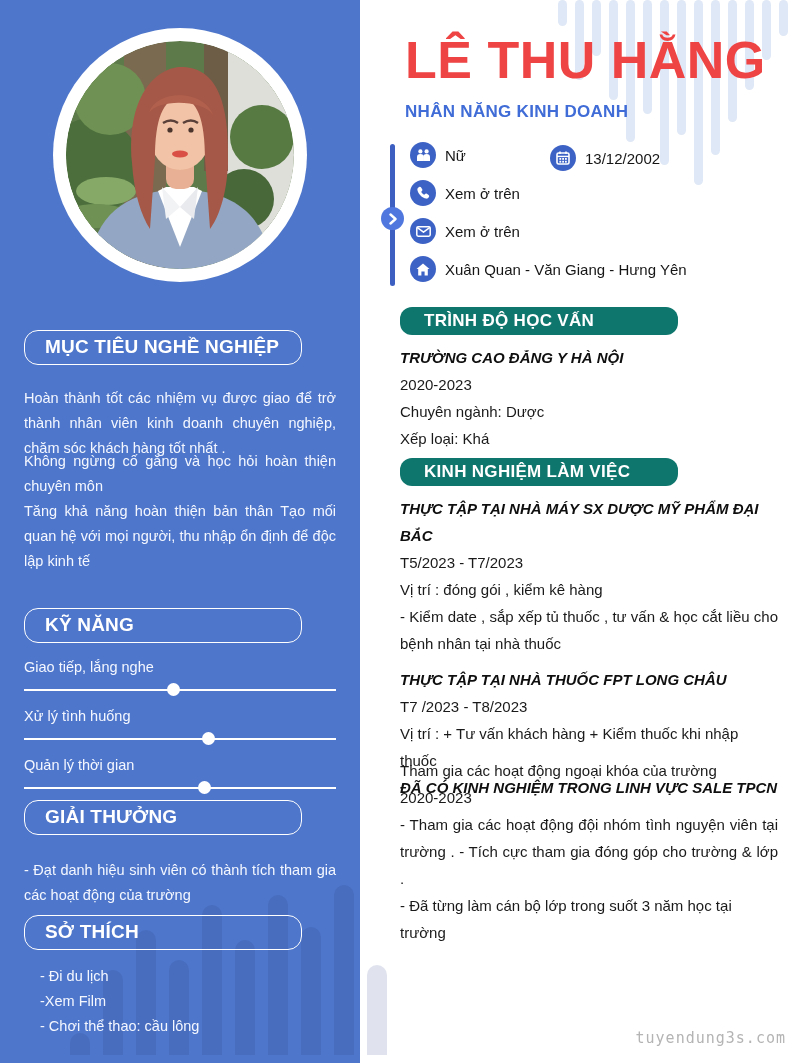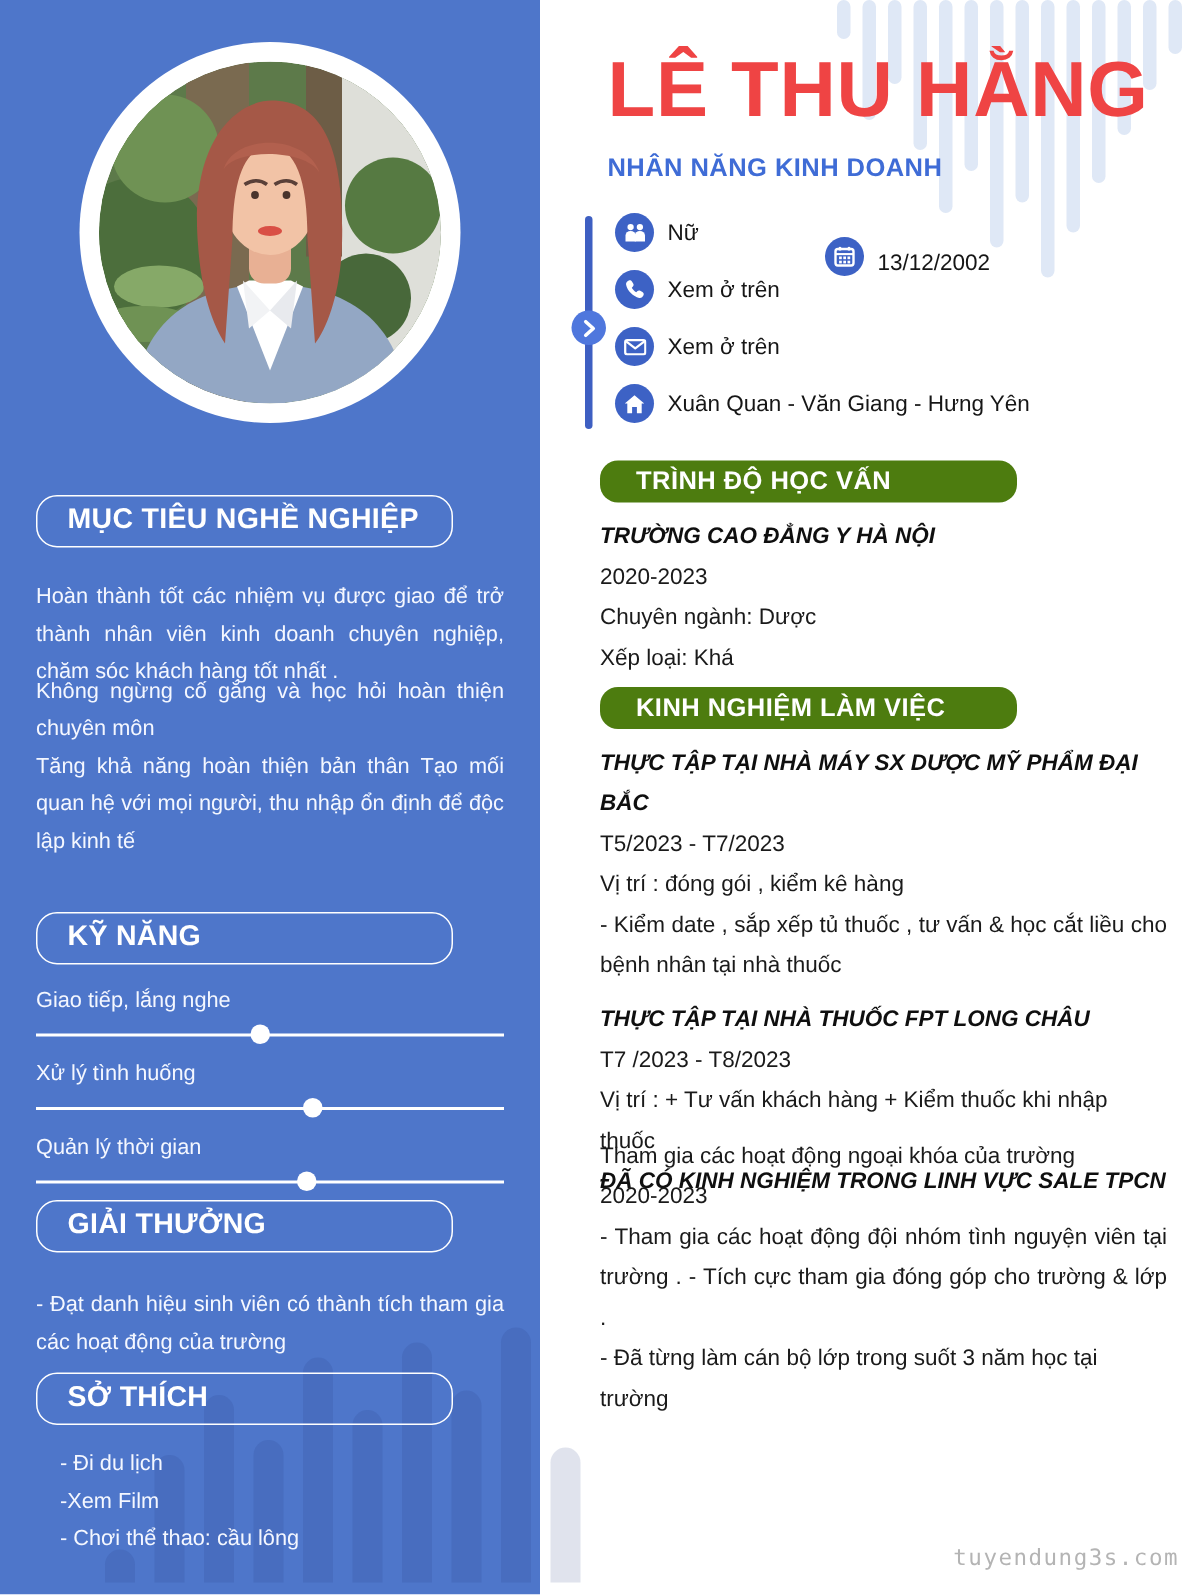--- a/index.html
+++ b/index.html
@@ -73,21 +73,21 @@
     background:#4f77dd; display:flex; align-items:center; justify-content:center;
   }
   .contact-row { position:absolute; left:50px; display:flex; align-items:center; height:28px; }
   .icon-circle {
     width:26px; height:26px; border-radius:50%; background:#3d62c5; flex:0 0 26px;
     display:flex; align-items:center; justify-content:center;
   }
   .contact-text { margin-left:9px; font-size:15px; color:#161616; }
   .section { position:absolute; left:40px; width:378px; z-index:2; }
   .pill {
-    width:278px; height:28px; border-radius:12px; background:#4d7c0f; color:#ffffff;
+    width:278px; height:28px; border-radius:12px; background:#0f766e; color:#ffffff;
     font-size:17px; font-weight:bold; line-height:28px; padding-left:24px; letter-spacing:.3px;
   }
   .sec-body { margin-top:9px; font-size:15px; color:#1a1a1a; line-height:27px; }
   .b { font-weight:bold; color:#0f0f0f;font-style:italic; }
   .just { text-align:justify; }
   .gap { height:9px; }
   .watermark {
     position:absolute; right:14px; bottom:16px; z-index:3;
     font-family:"DejaVu Sans Mono", monospace; font-size:15px; color:#b4b4b4; letter-spacing:1px;
   }
@@ -226,21 +226,21 @@
         <svg width="15" height="13" viewBox="0 0 15 13" fill="#ffffff">
           <circle cx="4.4" cy="2.4" r="2.1"></circle>
             <circle cx="10.6" cy="2.4" r="2.1"></circle>
           <path d="M1,12 L1,8 a3.4,3 0 0 1 6.8,0 L7.8,12 Z"></path>
           <path d="M7.2,12 L7.2,8 a3.4,3 0 0 1 6.8,0 L14,12 Z"></path>
         </svg>
       </div>
       <span class="contact-text">Nữ</span>
     </div>
 
-    <div class="contact-row" style="top:18px; left:190px;align-items:flex-end;">
+    <div class="contact-row" style="top:6px; left:190px;">
       <div class="icon-circle">
         <svg width="14" height="14" viewBox="0 0 14 14">
           <rect x="1" y="2" width="12" height="11" rx="1.6" fill="none" stroke="#ffffff" stroke-width="1.6"></rect>
           <line x1="1" y1="5.4" x2="13" y2="5.4" stroke="#ffffff" stroke-width="1.4"></line>
           <line x1="4" y1="0.6" x2="4" y2="3" stroke="#ffffff" stroke-width="1.6"></line>
           <line x1="10" y1="0.6" x2="10" y2="3" stroke="#ffffff" stroke-width="1.6"></line>
           <rect x="3.4" y="7" width="1.8" height="1.8" fill="#ffffff"></rect>
             <rect x="6.2" y="7" width="1.8" height="1.8" fill="#ffffff"></rect>
             <rect x="9" y="7" width="1.8" height="1.8" fill="#ffffff"></rect>
           <rect x="3.4" y="9.8" width="1.8" height="1.8" fill="#ffffff"></rect>

